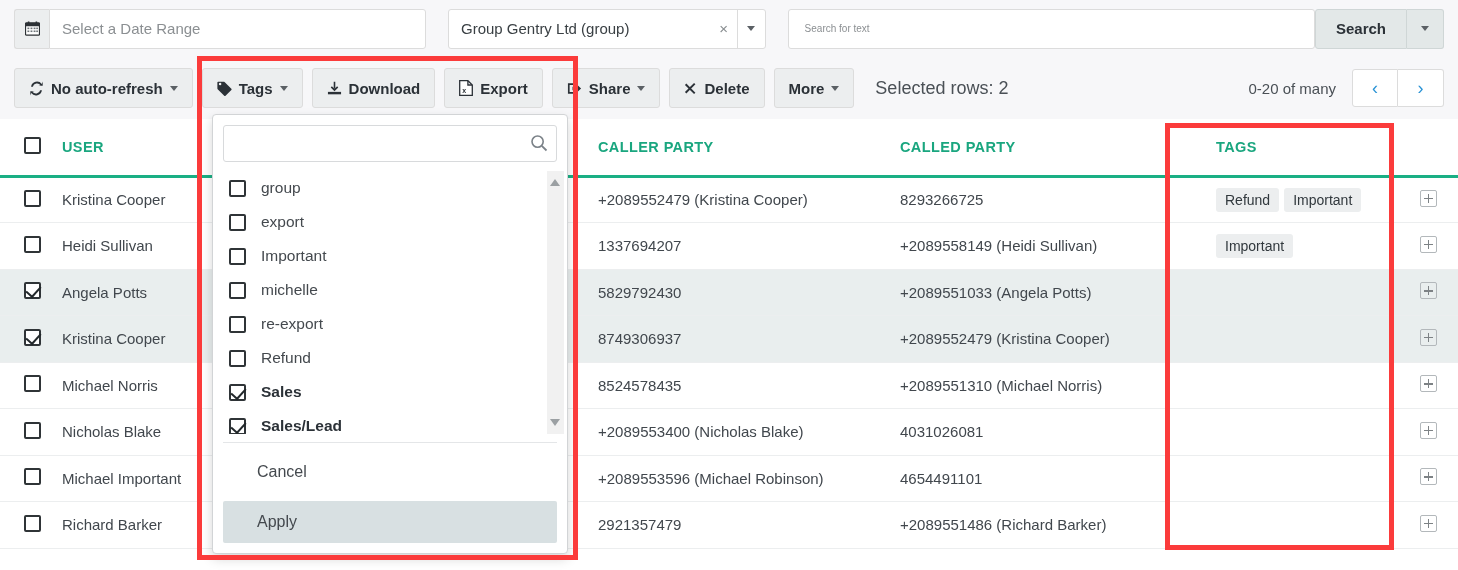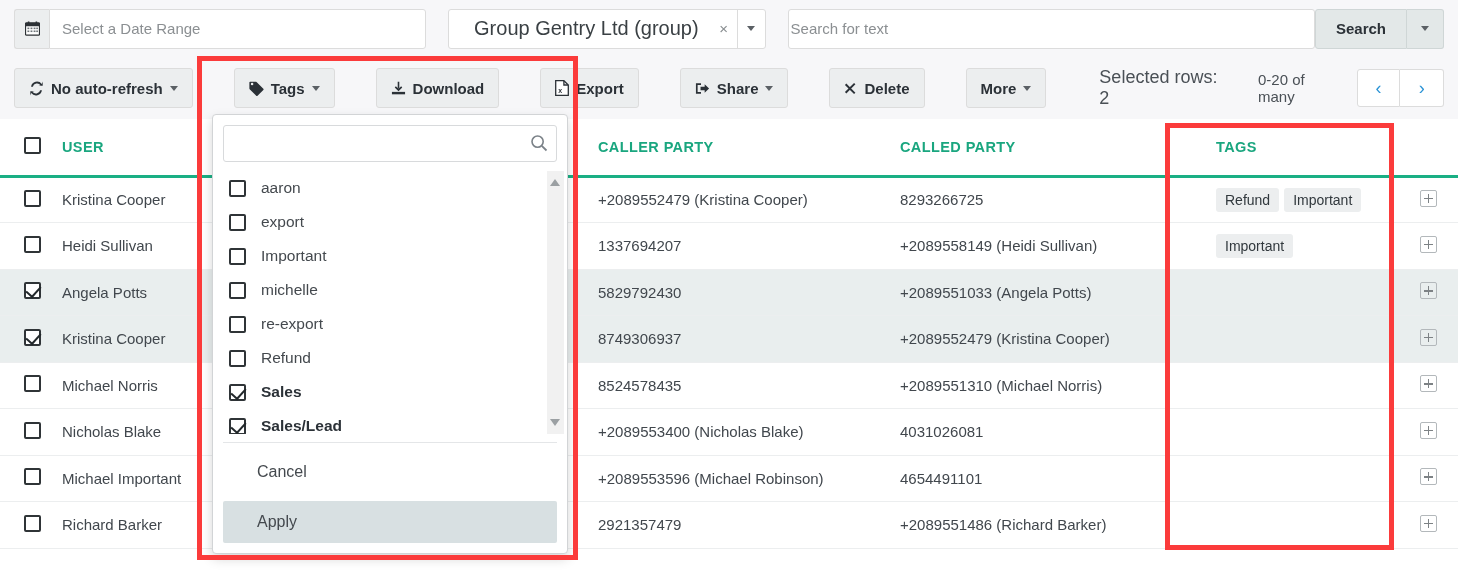--- a/index.html
+++ b/index.html
@@ -52,22 +52,22 @@
     position: relative;
     margin-left: 22px;
     width: 318px; height: 40px;
     border: 1px solid #dcdcdc;
     border-radius: 3px;
     background: #fff;
     display: flex; align-items: center;
   }
   .group-select .gs-text {
     flex: 1; padding: 0 12px;
-    font-size: 20px; color: #3a4044;
-    white-space: nowrap; overflow: hidden; text-align: right;
+    font-size: 15px; color: #3a4044;
+    white-space: nowrap; overflow: hidden;
   }
   .gs-clear {
     width: 26px; text-align: center;
     font-size: 15px; color: #888d90;
     cursor: pointer;
     line-height: 1;
   }
   .gs-caret-box {
     width: 28px; height: 38px;
     border-left: 1px solid #dcdcdc;
@@ -81,22 +81,22 @@
     border-top: 5px solid #5b6065;
     display: block;
   }
 
   .text-search {
     margin-left: 22px;
     width: 528px; height: 40px;
     border: 1px solid #dcdcdc;
     border-radius: 3px;
     background: #fff;
-    padding: 0 2px;
-    font-size: 15px;
+    padding: 0 16px;
+    font-size: 10px;
     color: #55595c;
     font-family: "Liberation Sans", sans-serif;
     outline: none;
   }
   .text-search::placeholder { color: #8b8f92; }
 
   .search-group { display: flex; height: 40px; }
   .search-btn {
     padding: 0 20px; height: 40px;
     background: #e3e8e8;
@@ -118,21 +118,20 @@
     cursor: pointer;
   }
 
   
   .toolbar {
     position: absolute; left: 0; top: 57px;
     width: 1458px; height: 62px;
     background: #f7f7f9;
     display: flex; align-items: center;
     padding: 0 14px;
-    gap: 32px;
   }
   .tb-btn {
     height: 40px;
     background: #eceeef;
     border: 1px solid #dcdcdc;
     border-radius: 3px;
     padding: 0 14px;
     margin-right: 9px;
     font-size: 15px; font-weight: bold;
     color: #2b3137;
@@ -557,21 +556,21 @@
           <circle cx="7.6" cy="7.6" r="5.6" fill="none" stroke="#7b8288" stroke-width="1.6"></circle>
           <path d="M11.8 11.8 16.5 16.5" stroke="#7b8288" stroke-width="1.8" fill="none"></path>
         </svg>
       </span>
     </div>
 
     <div class="dd-list">
       <div id="dd-items">
           <div class="dd-item">
             <span class="cbx"></span>
-            <span>aaron</span>
+            <span>group</span>
           </div>
           <div class="dd-item">
             <span class="cbx"></span>
             <span>export</span>
           </div>
           <div class="dd-item">
             <span class="cbx"></span>
             <span>Important</span>
           </div>
           <div class="dd-item">

